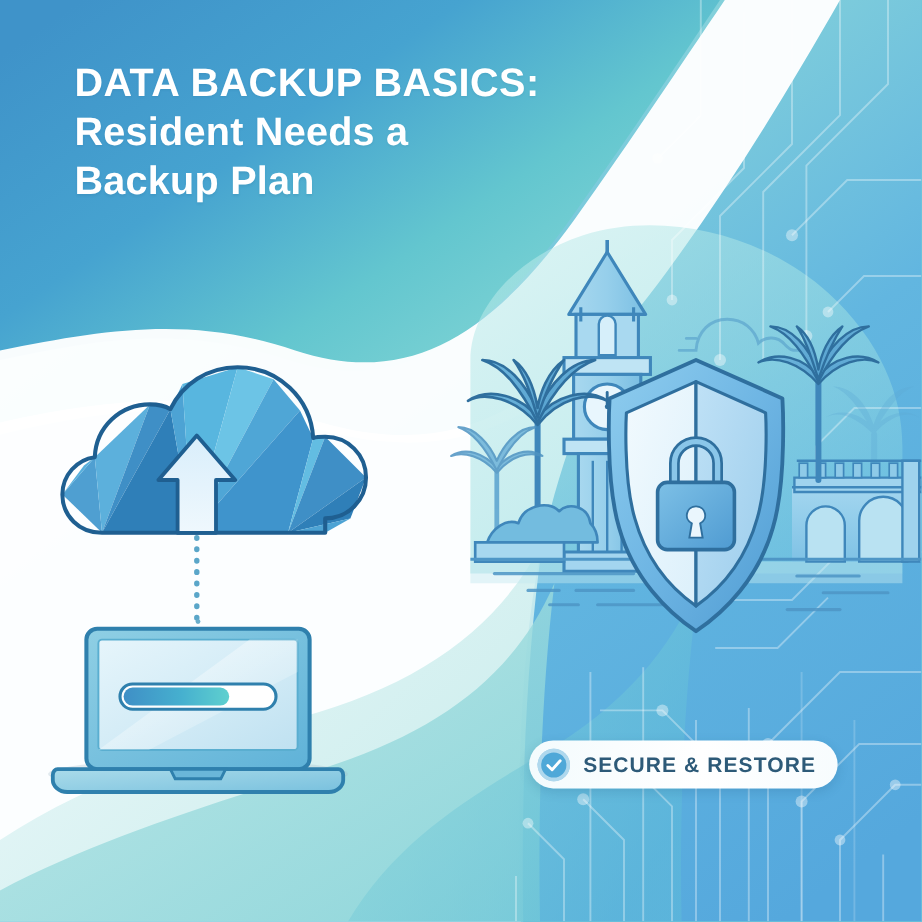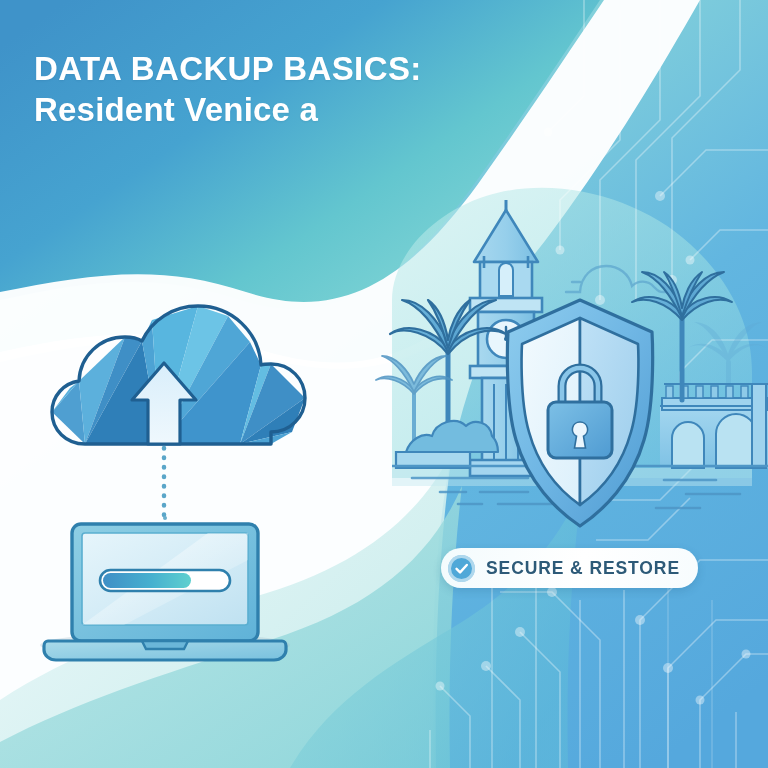--- a/index.html
+++ b/index.html
@@ -6,34 +6,34 @@
   body{
     width:768px;height:768px;overflow:hidden;
     font-family:"Liberation Sans", sans-serif;
     background:#6ec8d8;
   }
   #poster{position:relative;width:768px;height:768px;overflow:hidden;}
   #poster svg.layer{position:absolute;top:0;left:0;width:768px;height:768px;}
 
   
   .headline{
-    position:absolute;left:34px;top:48px;width:470px;
+    position:absolute;left:62px;top:48px;width:470px;
     z-index:40;pointer-events:none;
   }
   .headline .ln{
     display:block;color:#ffffff;font-weight:700;
     font-size:33px;line-height:41px;letter-spacing:0.2px;
     text-shadow:0 1px 2px rgba(20,70,110,.10);
     white-space:nowrap;
   }
   .headline .ln.caps{letter-spacing:0.4px;}
 
   
   .badge{
-    position:absolute;left:441px;top:548px;
+    position:absolute;left:441px;top:617px;
     height:40px;border-radius:20px;
     display:flex;align-items:center;
     padding:0 18px 0 7px;gap:11px;
     background:linear-gradient(100deg,#f3fbfd 0%,#ffffff 55%,#f7fcfe 100%);
     box-shadow:0 3px 9px rgba(30,90,130,.20);
     z-index:45;
   }
   .badge .chk{
     width:27px;height:27px;border-radius:50%;
     background:#4fa8d8;
@@ -452,21 +452,22 @@
 
     <path d="M48,641 L282,641 C284,641 286,643 286,646
              L286,650 C286,655 281,660 274,660
              L56,660 C49,660 44,655 44,650 L44,646 C44,643 46,641 48,641 Z" fill="url(#baseG)" stroke="#2f80ad" stroke-width="3.2"></path>
 
     <path d="M142,641 L188,641 L184,649 L146,649 Z" fill="#6ab6d9" stroke="#2f80ad" stroke-width="2.4"></path>
   </svg>
 
   <div class="headline">
     <span class="ln caps">DATA BACKUP BASICS:</span>
-    <span class="ln">Resident Venice a</span>
+    <span class="ln">Resident Needs a</span>
+    <span class="ln">Backup Plan</span>
   </div>
 
   <div class="badge">
     <span class="chk">
       <svg width="17" height="17" viewBox="0 0 24 24" aria-hidden="true">
         <path d="M5 12.5 L10 17.5 L19.5 7" fill="none" stroke="#ffffff" stroke-width="3.4" stroke-linecap="round" stroke-linejoin="round"></path>
       </svg>
     </span>
     <span class="btxt">SECURE &amp; RESTORE</span>
   </div>

